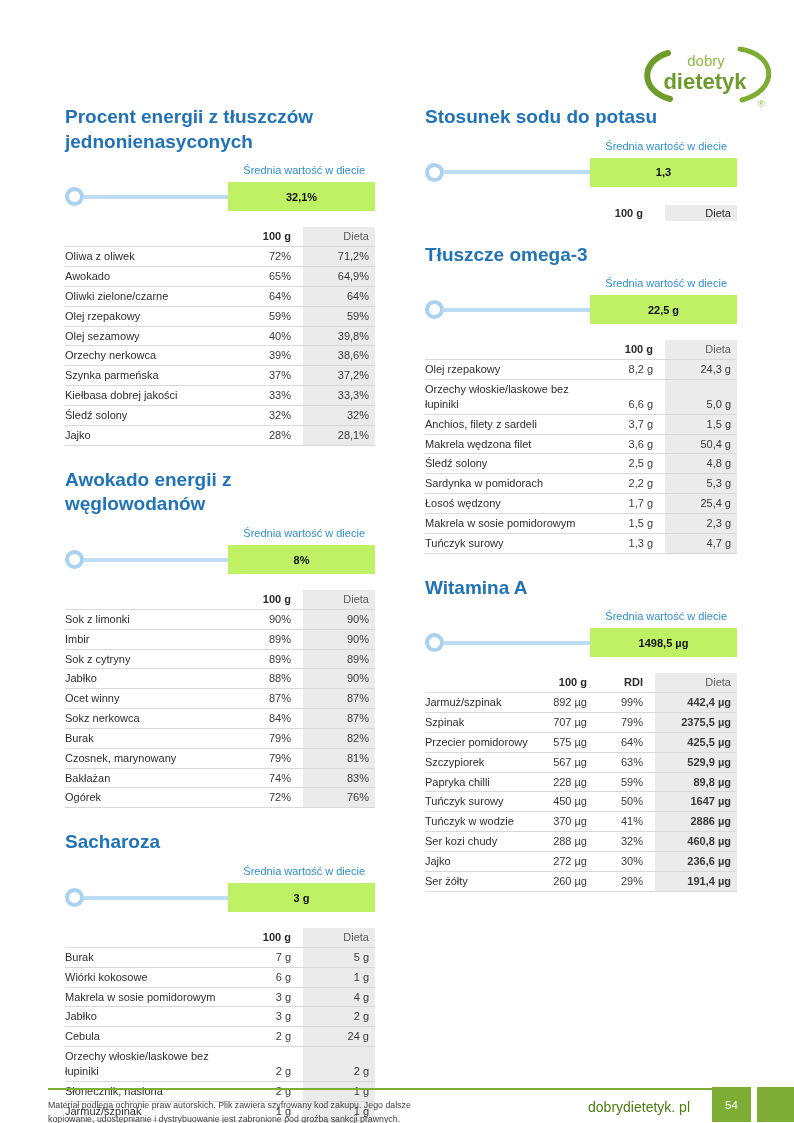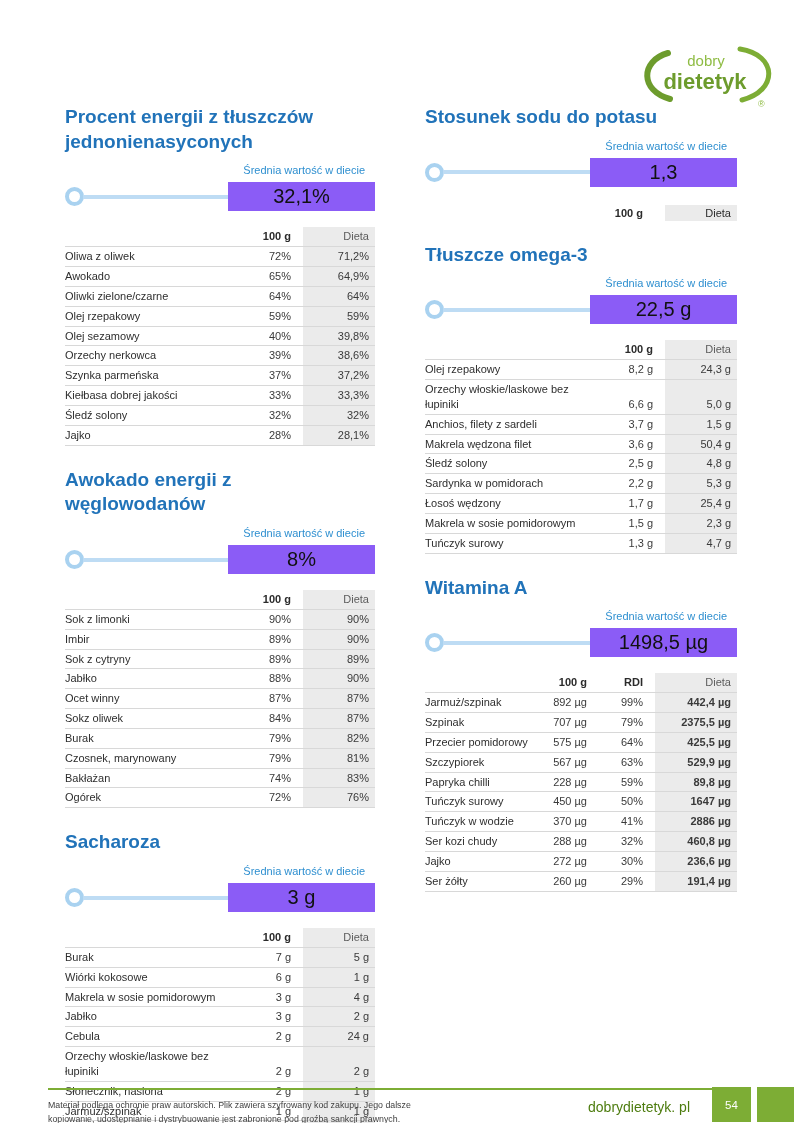--- a/index.html
+++ b/index.html
@@ -14,22 +14,22 @@
   
   .sec-title{margin:0;padding:0;font-size:19px;line-height:1.3;font-weight:600;color:#2173b9;}
   .sec{margin-bottom:2px;}
   .sec + .sec{margin-top:22px;}
   .avg-label{margin-top:10px;text-align:right;font-size:11px;font-weight:400;color:#2e8fd0;
              padding-right:10px;}
   .indicator{display:flex;align-items:center;margin-top:6px;height:29px;}
   .ring{flex:0 0 auto;width:11px;height:11px;border:4px solid #a9d2f0;border-radius:50%;
         background:#fff;}
   .track{flex:1 1 auto;height:4px;background:#bedcf4;margin-left:-1px;}
-  .value-box{flex:0 0 147px;height:29px;background:#8b5cf6;display:flex;align-items:center;
-             justify-content:center;font-size:20px;font-weight:400;color:#111;}
+  .value-box{flex:0 0 147px;height:29px;background:#bef264;display:flex;align-items:center;
+             justify-content:center;font-size:11px;font-weight:700;color:#111;}
   
   table.tbl{border-collapse:collapse;width:100%;font-size:11px;margin-top:16px;table-layout:fixed;}
   table.tbl th,table.tbl td{padding:2px 0;line-height:1.35;vertical-align:bottom;}
   table.tbl th{font-weight:700;text-align:right;color:#2b2b2b;}
   table.tbl th.name{font-weight:400;}
   table.tbl th.dieta{font-weight:400;}
   table.tbl td.name{text-align:left;color:#2e2e2e;}
   table.tbl td.num{text-align:right;color:#3a3a3a;}
   table.tbl .g100{width:62px;padding-right:12px;}
   table.tbl .rdi{width:44px;padding-right:12px;}
@@ -175,21 +175,21 @@
               <td class="name">Jabłko</td>
               <td class="num g100">88%</td>
               <td class="num dieta">90%</td>
             </tr>
             <tr>
               <td class="name">Ocet winny</td>
               <td class="num g100">87%</td>
               <td class="num dieta">87%</td>
             </tr>
             <tr>
-              <td class="name">Sokz oliwek</td>
+              <td class="name">Sokz nerkowca</td>
               <td class="num g100">84%</td>
               <td class="num dieta">87%</td>
             </tr>
             <tr>
               <td class="name">Burak</td>
               <td class="num g100">79%</td>
               <td class="num dieta">82%</td>
             </tr>
             <tr>
               <td class="name">Czosnek, marynowany</td>

